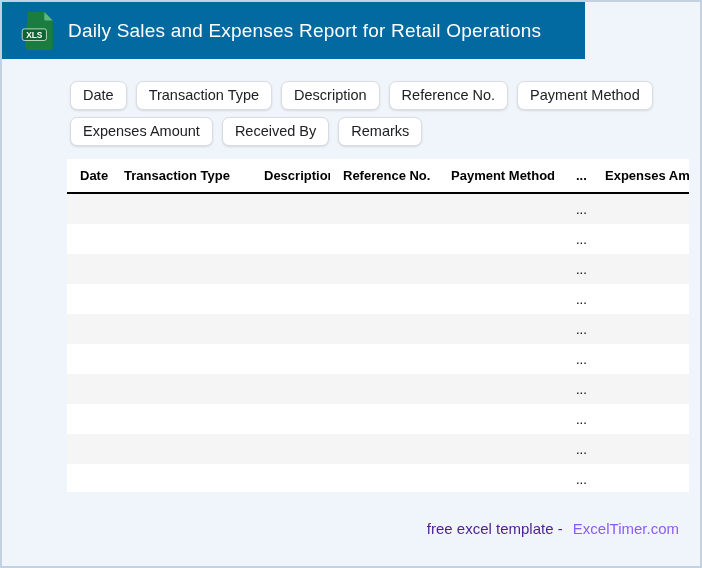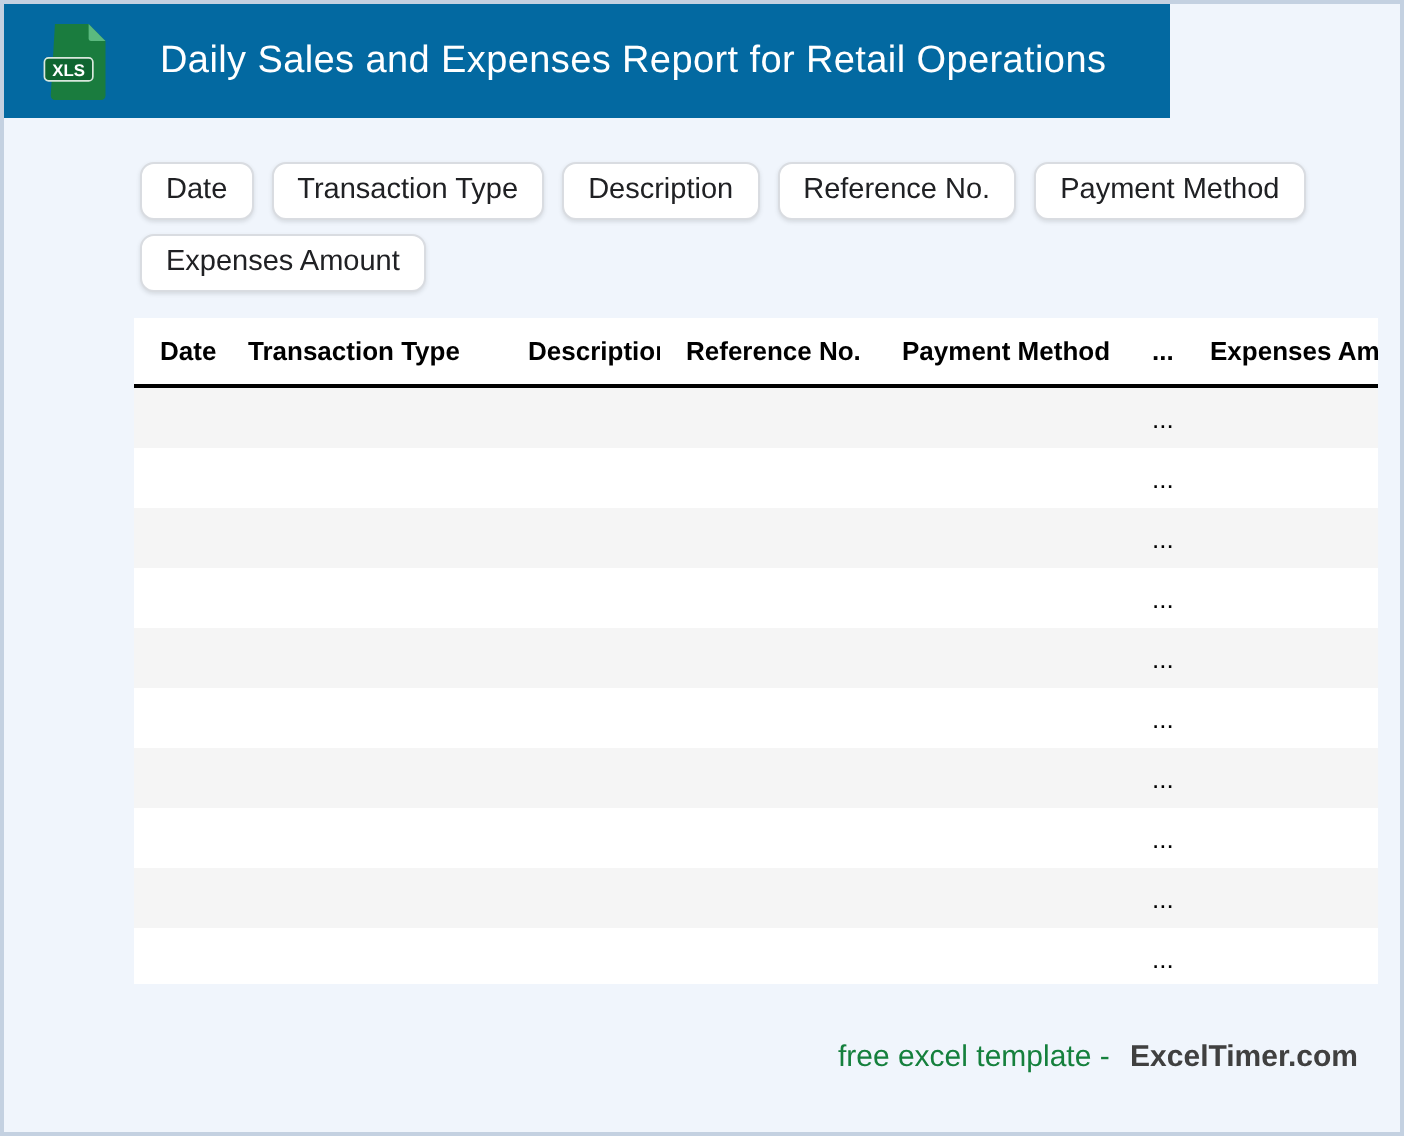--- a/index.html
+++ b/index.html
@@ -18,21 +18,21 @@
     width:583px;height:57px;
     background:#0369a1;
     display:flex;align-items:center;
   }
   .file-icon{
     margin-left:18px;
     width:36px;height:40px;
     flex:0 0 auto;
   }
   .title-text{
-    margin-left:24px;
+    margin-left:12px;
     color:#ffffff;
     font-size:19px;
     font-weight:500;
     letter-spacing:0.2px;
     white-space:nowrap;
   }
   
   .chips{
     position:absolute;left:68px;top:79px;
   }
@@ -92,22 +92,22 @@
     overflow:hidden;
   }
   table.report tbody tr:nth-child(odd){background:#f5f5f5;}
   table.report tbody tr:nth-child(even){background:#ffffff;}
   
   .footer{
     position:absolute;top:518px;right:21px;
     font-size:15px;
     white-space:nowrap;
   }
-  .footer .prefix{color:#15803d;font-weight:400;}
-  .footer .brand{color:#404040;font-weight:bold;margin-left:6px;cursor:pointer;}
+  .footer .prefix{color:#4c1d95;font-weight:400;}
+  .footer .brand{color:#8b5cf6;font-weight:normal;margin-left:6px;cursor:pointer;}
 </style>
 </head>
 <body>
 
 <div class="titlebar">
   <svg class="file-icon" viewBox="0 0 30 38" xmlns="http://www.w3.org/2000/svg">
     <path d="M5 1 h16 l8 8 v26 a2 2 0 0 1 -2 2 h-22 a2 2 0 0 1 -2 -2 z" fill="#1a7c3e"></path>
     <path d="M21 1 l8 8 h-7 a1 1 0 0 1 -1 -1 z" fill="#5bb97f"></path>
     <rect x="0" y="17" width="23" height="11" rx="2" fill="#0f6530" stroke="#d9e8dd" stroke-width="0.8"></rect>
     <text x="11.5" y="25.5" text-anchor="middle" font-family="Liberation Sans, sans-serif" font-size="8" font-weight="bold" fill="#ffffff">XLS</text>
@@ -118,20 +118,22 @@
 <div class="chips">
     <div class="chip-row">
       <button class="chip">Date</button>
       <button class="chip">Transaction Type</button>
       <button class="chip">Description</button>
       <button class="chip">Reference No.</button>
       <button class="chip">Payment Method</button>
     </div>
     <div class="chip-row">
       <button class="chip">Expenses Amount</button>
+      <button class="chip">Received By</button>
+      <button class="chip">Remarks</button>
     </div>
   </div>
 
 <div class="table-wrap">
   <table class="report">
     <colgroup>
         <col>
         <col>
         <col>
         <col>

